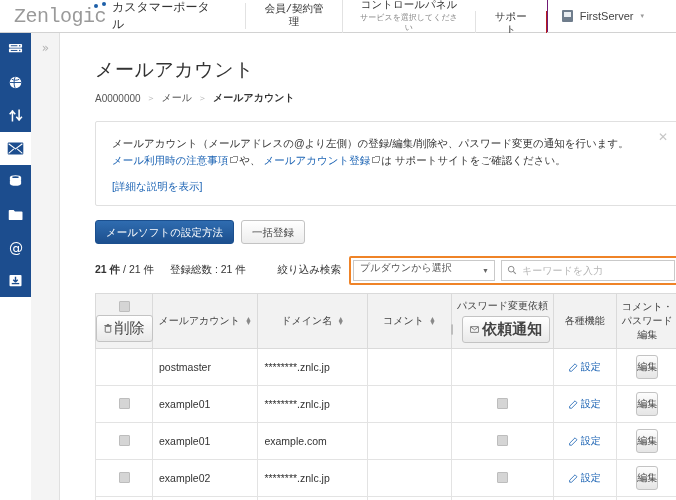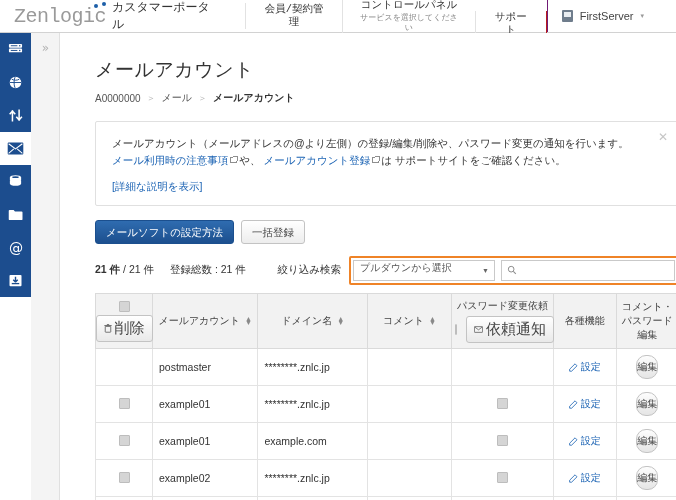--- a/index.html
+++ b/index.html
@@ -197,29 +197,29 @@
   }
   .th-del {
     display:flex; flex-direction:column; align-items:center; gap:3px;
   }
   .btn-mini {
     font-size:15px; padding:3px 7px; border-radius:3px; cursor:pointer;
     border:1px solid #c3c3c3; background:linear-gradient(#ffffff,#e9e9e9); color:#444;
     display:inline-flex; align-items:center; gap:3px; white-space:nowrap;
   }
   .th-pwd-title { font-size:10px; color:#444; margin-bottom:3px; }
-  .th-pwd-row { display:flex; align-items:center; justify-content:flex-start; gap:9px; }
+  .th-pwd-row { display:flex; align-items:center; justify-content:flex-end; gap:9px;font-weight:bold; }
 
   .cell-center { text-align:center; }
   .link-setting {
     color:#1a62b3; font-size:10px; cursor:pointer;
     display:inline-flex; align-items:center; gap:3px;
   }
   .btn-edit {
-    font-size:10px; padding:4px 0; border-radius:10px; cursor:pointer;
+    font-size:10px; padding:4px 0; border-radius:3px; cursor:pointer;
     border:1px solid #c3c3c3; background:linear-gradient(#fdfdfd,#e5e5e5); color:#444;
   }
 </style>
 </head>
 <body>
 
 <div id="app">
 
   <div class="topbar">
     <div class="brand">
@@ -357,20 +357,21 @@
       <div class="filter-highlight">
         <div class="select-wrap">
           <span>プルダウンから選択</span>
           <span class="select-caret">▼</span>
         </div>
         <div class="search-wrap">
           <svg class="search-ico" width="10" height="10" viewBox="0 0 12 12">
               <circle cx="5" cy="5" r="3.4" stroke="#8e8e8e" stroke-width="1.2" fill="none"></circle>
               <path d="M7.6 7.6L10.6 10.6" stroke="#8e8e8e" stroke-width="1.3"></path>
             </svg>
+          <input class="search-input" type="text" placeholder="キーワードを入力" style="">
         </div>
       </div>
     </div>
 
     <div class="table-wrap">
       <table>
         <colgroup>
           <col class="col-chk">
             <col class="col-acct">
             <col class="col-dom">

